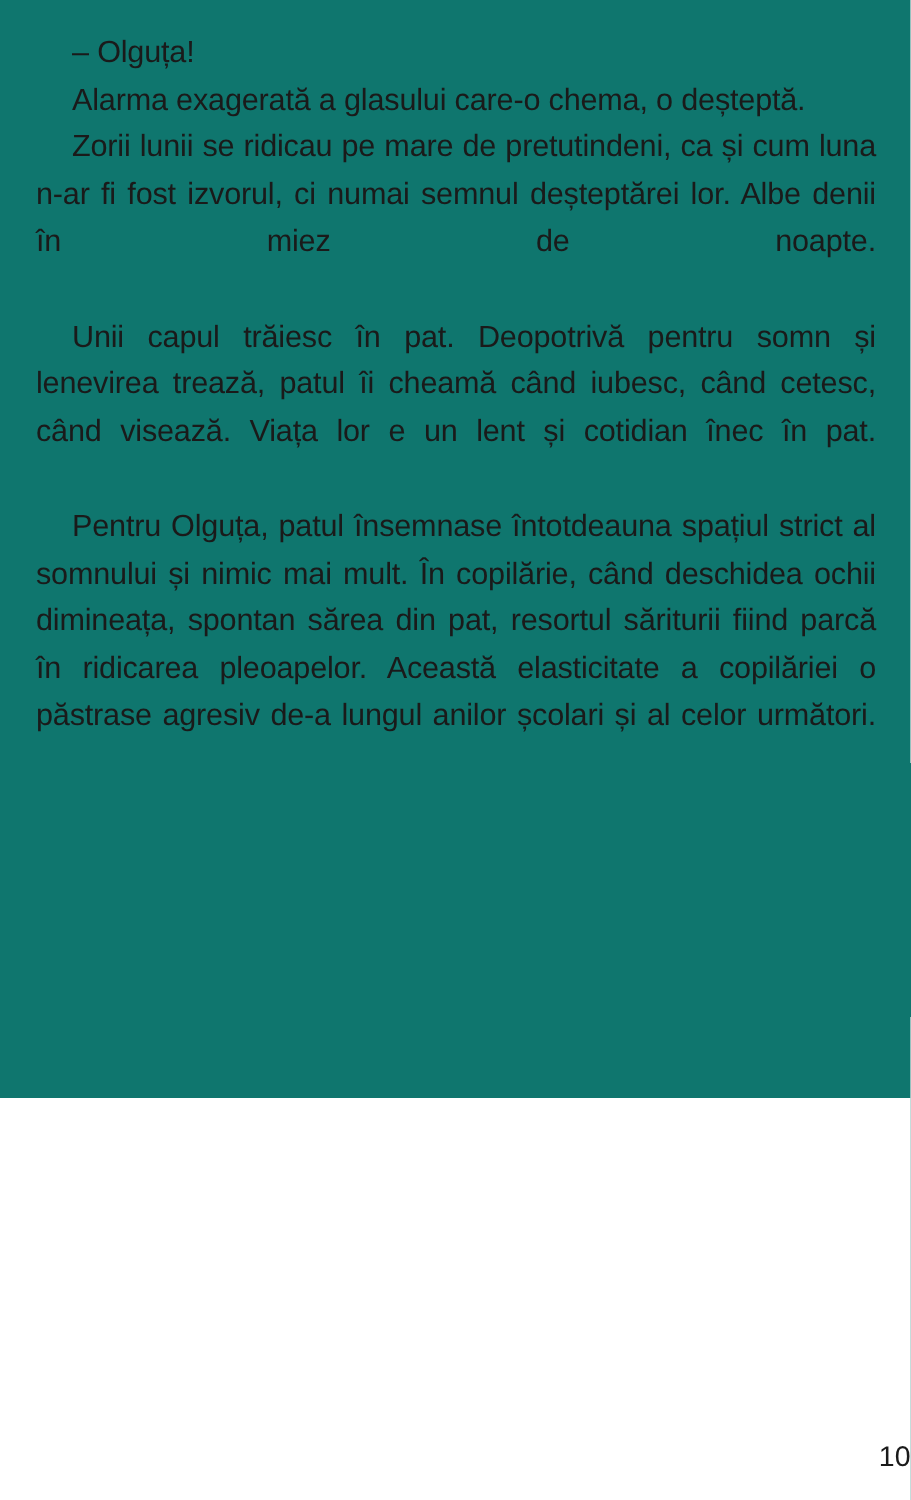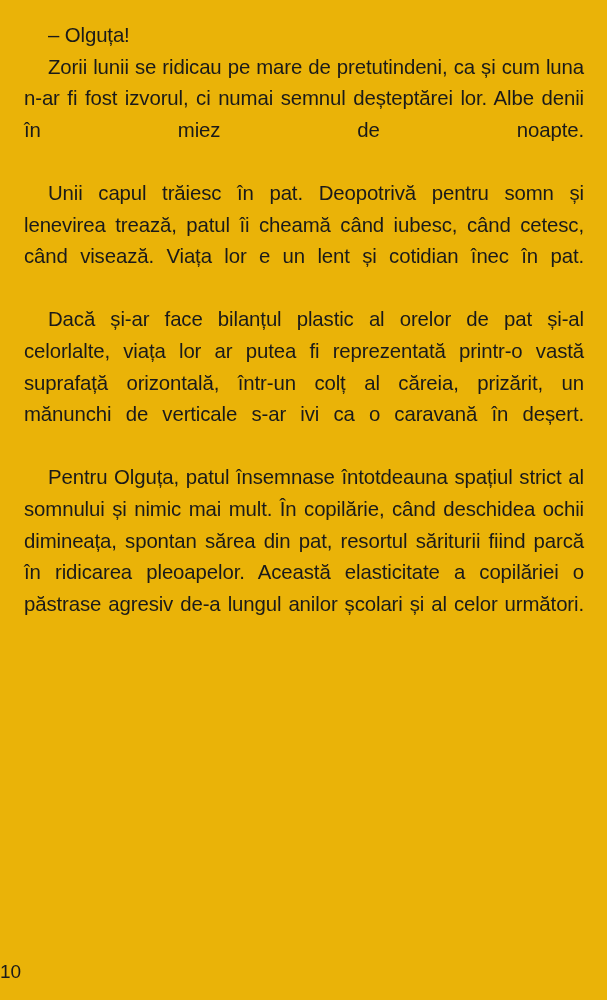--- a/index.html
+++ b/index.html
@@ -11,22 +11,22 @@
     width: 607px;
     height: 1000px;
     overflow: hidden;
     font-family: "Liberation Sans", sans-serif;
     color: #1a1a1a;
     -webkit-font-smoothing: antialiased;
   }
   .page {
     position: relative;
     width: 607px;
-    height: 1000px;
-    background: #eab308;
+    height: 732px;
+    background: #0f766e;
     box-sizing: border-box;
   }
   .text-block {
     position: absolute;
     left: 24px;
     top: 20px;
     width: 560px;
   }
   p.para {
     margin: 0;
@@ -48,46 +48,46 @@
   p.para.fulljust:after {
     content: "";
     display: inline-block;
     width: 100%;
   }
   .folio {
     position: absolute;
     left: 0;
     top: 960px;
     width: 607px;
-    text-align: left;
+    text-align: right;
     font-size: 19px;
     line-height: 24px;
     color: #1a1a1a;
   }
 </style>
 </head>
 <body>
 
 <div class="page">
 
   <div class="text-block">
 
     <p class="para">– Olguța!</p>
 
+    <p class="para">Alarma exagerată a glasului care-o chema, o deșteptă.</p>
 
 
 
 
 
 
     <p class="para fulljust">Zorii lunii se ridicau pe mare de pretutindeni, ca și cum luna n-ar fi fost izvorul, ci numai semnul deșteptărei lor. Albe denii în miez de noapte.</p>
 
     <p class="para fulljust">Unii capul trăiesc în pat. Deopotrivă pentru somn și lenevirea trează, patul îi cheamă când iubesc, când cetesc, când visează. Viața lor e un lent și cotidian înec în pat.</p>
 
-    <p class="para fulljust">Dacă și-ar face bilanțul plastic al orelor de pat și-al celorlalte, viața lor ar putea fi reprezentată printr-o vastă suprafață orizontală, într-un colț al căreia, prizărit, un mănunchi de verticale s-ar ivi ca o caravană în deșert.</p>
 
     <p class="para fulljust">Pentru Olguța, patul însemnase întotdeauna spațiul strict al somnului și nimic mai mult. În copilărie, când deschidea ochii dimineața, spontan sărea din pat, resortul săriturii fiind parcă în ridicarea pleoapelor. Această elasticitate a copilăriei o păstrase agresiv de-a lungul anilor școlari și al celor următori.</p>
 
     <p class="para fulljust"></p>
 
   </div>
 
   <div class="folio">10</div>
 
 </div>

